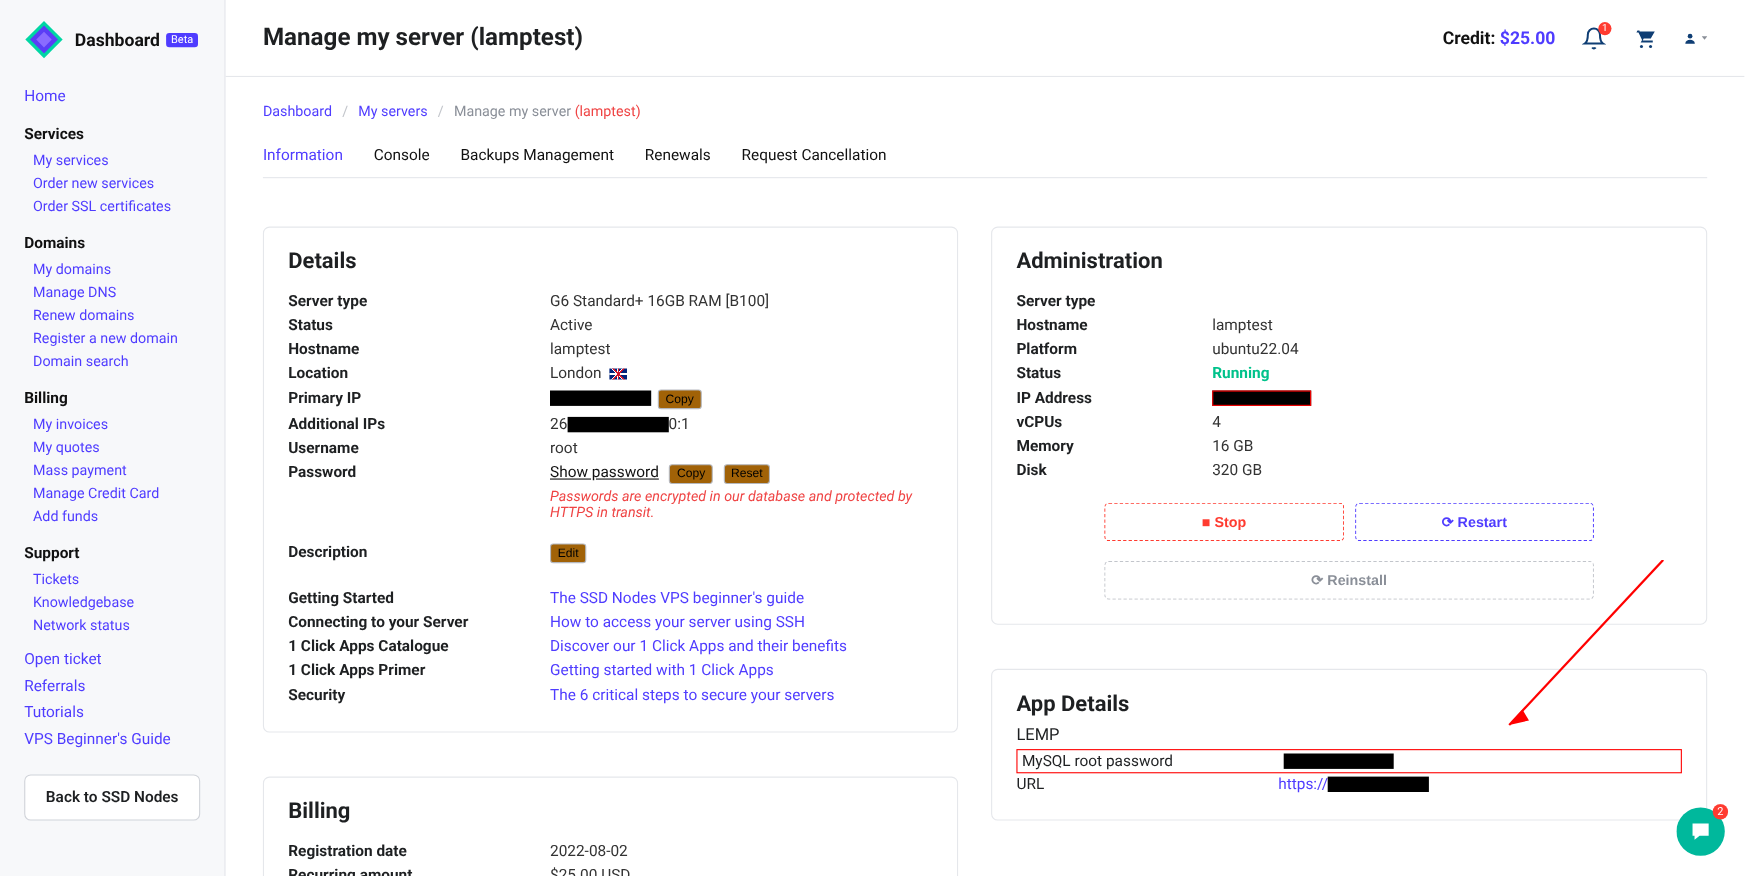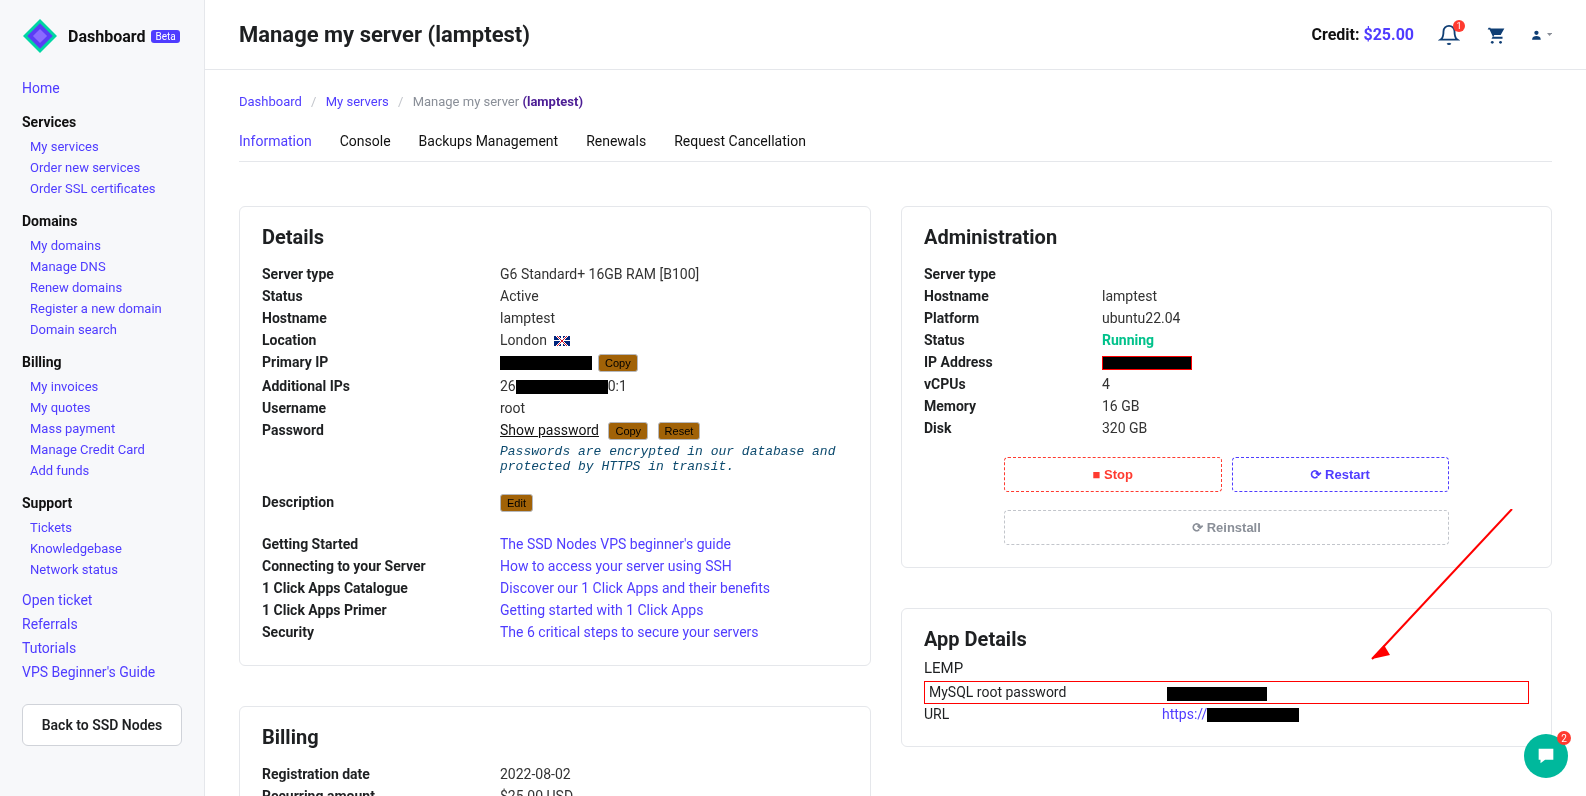--- a/index.html
+++ b/index.html
@@ -26,39 +26,39 @@
 .credit { color: #4f3cff; font-weight: 700; font-size: 16px; }
 .credit .lbl { color: #111; }
 .tb-icon { width: 22px; height: 22px; color: #0f3e74; margin-left: 24px; position: relative; }
 .tb-icon .dot { position: absolute; top: -4px; right: -5px; background: #ff3b30; color: #fff; font-size: 9px; width: 12px; height: 12px; border-radius: 50%; display: flex; align-items: center; justify-content: center; }
 
 .content { padding: 24px 34px; }
 .breadcrumb { color: #8a8f98; font-size: 13px; margin-bottom: 24px; }
 .breadcrumb .bc-link { color: #4f3cff; }
 .breadcrumb .bc-sep { margin: 0 6px; color: #c2c5cb; }
 .breadcrumb .bc-cur { color: #8a8f98; }
-.breadcrumb .bc-cur b { color: #4c1d95; font-weight: 700; }
+.breadcrumb .bc-cur b { color: #ef4444; font-weight: 400; }
 
 .tabs { display: flex; gap: 28px; border-bottom: 1px solid #e5e7eb; margin-bottom: 44px; }
 .tab { padding: 0 0 12px; font-size: 14px; color: #111; }
 .tab.active { color: #4f3cff; }
 
 .cols { display: flex; gap: 30px; }
 .col-l { width: 632px; }
 .col-r { flex: 1; }
 
 .card { border: 1px solid #e5e7eb; border-radius: 6px; background: #fff; padding: 18px 22px 22px; margin-bottom: 40px; }
 .card h2 { font-size: 20px; font-weight: 700; margin-bottom: 14px; }
 .row { display: flex; padding: 3px 0; }
 .row .k { width: 238px; font-weight: 700; font-size: 14px; }
 .row .v { flex: 1; font-size: 14px; color: #333; }
 .row .v .lnk { color: #4f3cff; }
 .mini-btn { border: 1px solid #b5b8bf; border-radius: 3px; background: #a16207; font-size: 11px; padding: 2px 6px; margin-left: 6px; cursor: pointer; }
 .showpw { text-decoration: underline; color: #111; }
-.note { color: #0c4a6e; font-style: italic; font-size: 13px; margin-top: 4px; font-family: Liberation Mono, monospace; }
+.note { color: #ef4444; font-style: italic; font-size: 13px; margin-top: 4px; }
 .redact { display: inline-block; background: #000; height: 14px; vertical-align: middle; }
 .redact.w90 { width: 92px; }
 .redact.w100 { width: 100px; }
 .flag { display:inline-block; width:16px; height:10px; background: linear-gradient(#00247d 0 100%); position:relative; margin-left:4px; vertical-align:middle;}
 .flag::before{content:"";position:absolute;inset:0;background:linear-gradient(45deg,transparent 45%,#fff 45%,#fff 55%,transparent 55%),linear-gradient(-45deg,transparent 45%,#fff 45%,#fff 55%,transparent 55%),linear-gradient(to right,transparent 45%,#fff 45%,#fff 55%,transparent 55%),linear-gradient(to bottom,transparent 45%,#fff 45%,#fff 55%,transparent 55%);}
 .flag::after{content:"";position:absolute;inset:0;background:linear-gradient(45deg,transparent 47%,#cf142b 47%,#cf142b 53%,transparent 53%),linear-gradient(-45deg,transparent 47%,#cf142b 47%,#cf142b 53%,transparent 53%),linear-gradient(to right,transparent 47%,#cf142b 47%,#cf142b 53%,transparent 53%),linear-gradient(to bottom,transparent 47%,#cf142b 47%,#cf142b 53%,transparent 53%);}
 
 .adm .row .k { width: 178px; font-weight: 700; }
 .status-run { color: #00c28b; font-weight: 700; }
 .ip-redact { display:inline-block; background:#000; border:1px solid #f00; width:90px; height:14px; vertical-align:middle;}

